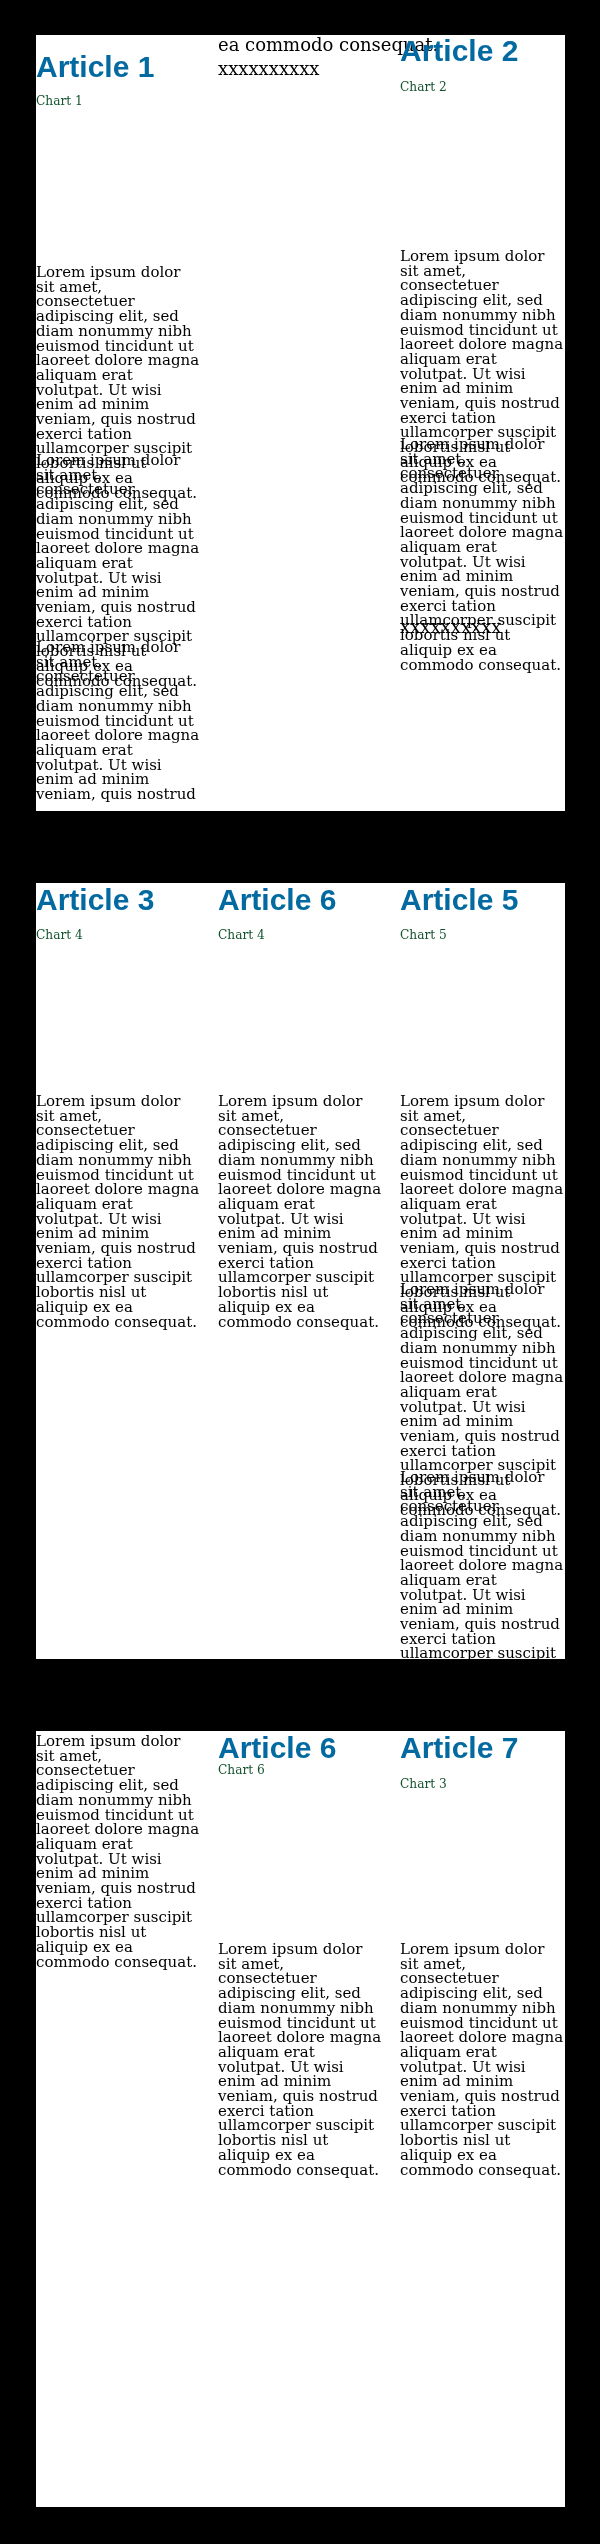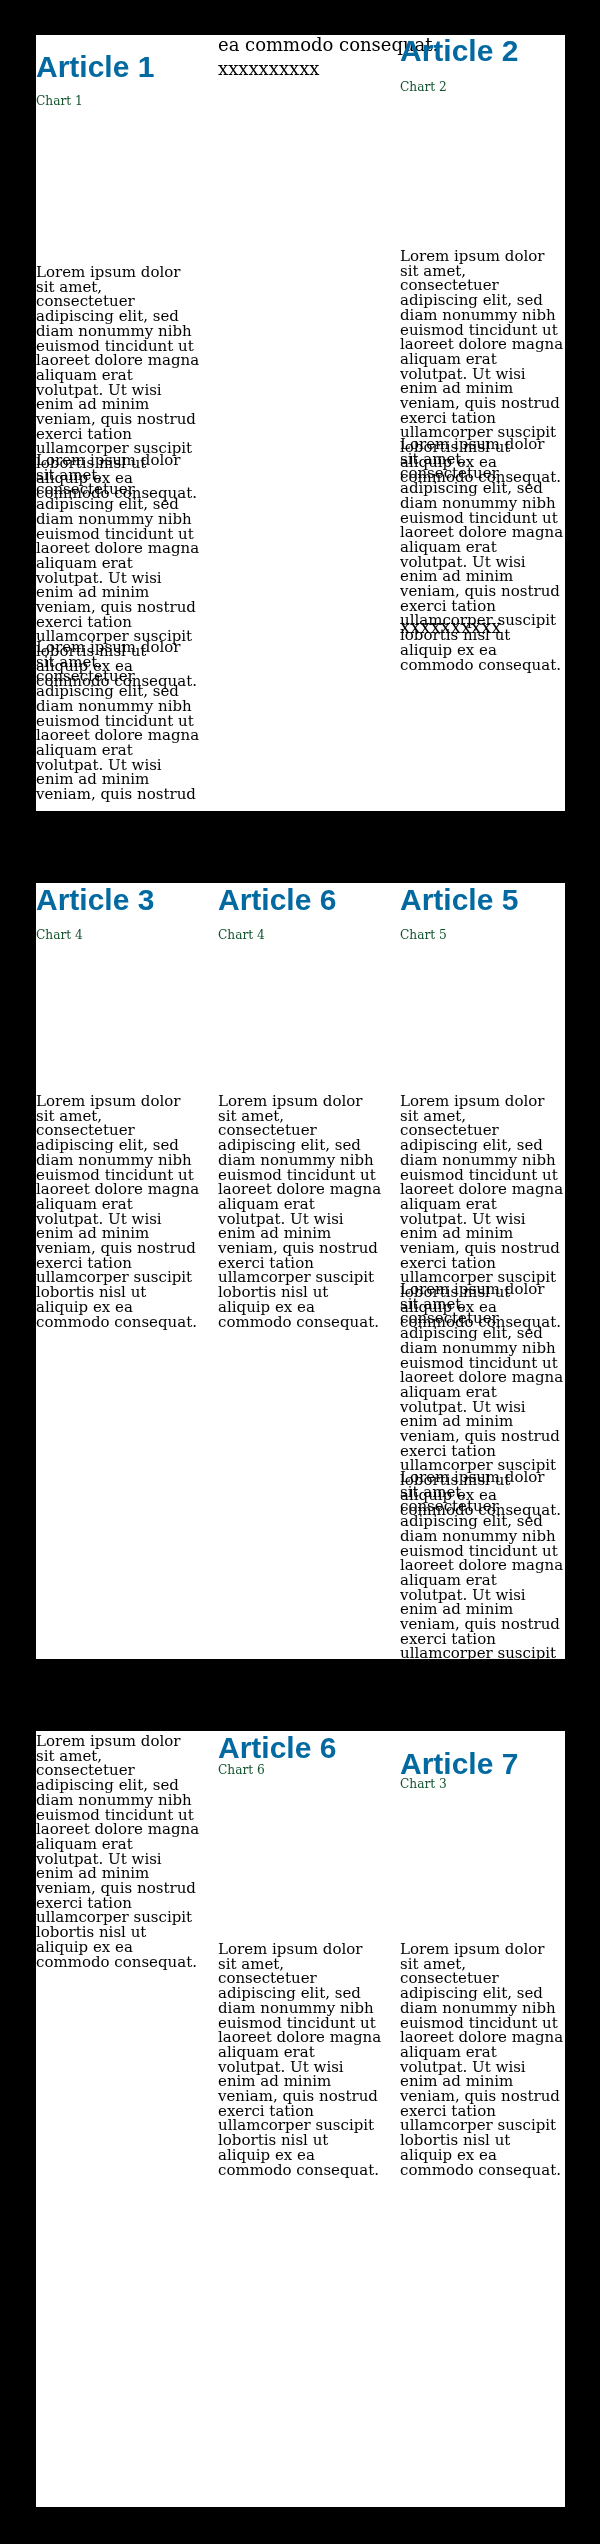--- a/index.html
+++ b/index.html
@@ -120,19 +120,19 @@
 
   <section class="sheet" style="top:1731px">
 
     <p class="para" style="left:0; top:3px">Lorem ipsum dolor sit amet, consectetuer adipiscing elit, sed diam nonummy nibh euismod tincidunt ut laoreet dolore magna aliquam erat volutpat. Ut wisi enim ad minim veniam, quis nostrud exerci tation ullamcorper suscipit lobortis nisl ut aliquip ex ea commodo consequat.</p>
 
     <h1 class="headline" style="left:182px; top:0">Article 6</h1>
     <div class="caption" style="left:182px; top:32px">Chart 6</div>
     <div class="chart-area" style="left:182px; top:64px"></div>
     <p class="para" style="left:182px; top:211px">Lorem ipsum dolor sit amet, consectetuer adipiscing elit, sed diam nonummy nibh euismod tincidunt ut laoreet dolore magna aliquam erat volutpat. Ut wisi enim ad minim veniam, quis nostrud exerci tation ullamcorper suscipit lobortis nisl ut aliquip ex ea commodo consequat.</p>
 
-    <h1 class="headline" style="left:364px; top:16px">Article 7</h1>
+    <h1 class="headline" style="left:364px; top:0">Article 7</h1>
     <div class="caption" style="left:364px; top:46px">Chart 3</div>
     <div class="chart-area" style="left:364px; top:64px"></div>
     <p class="para" style="left:364px; top:211px">Lorem ipsum dolor sit amet, consectetuer adipiscing elit, sed diam nonummy nibh euismod tincidunt ut laoreet dolore magna aliquam erat volutpat. Ut wisi enim ad minim veniam, quis nostrud exerci tation ullamcorper suscipit lobortis nisl ut aliquip ex ea commodo consequat.</p>
   </section>
 
 </div>
 
 </body></html>

